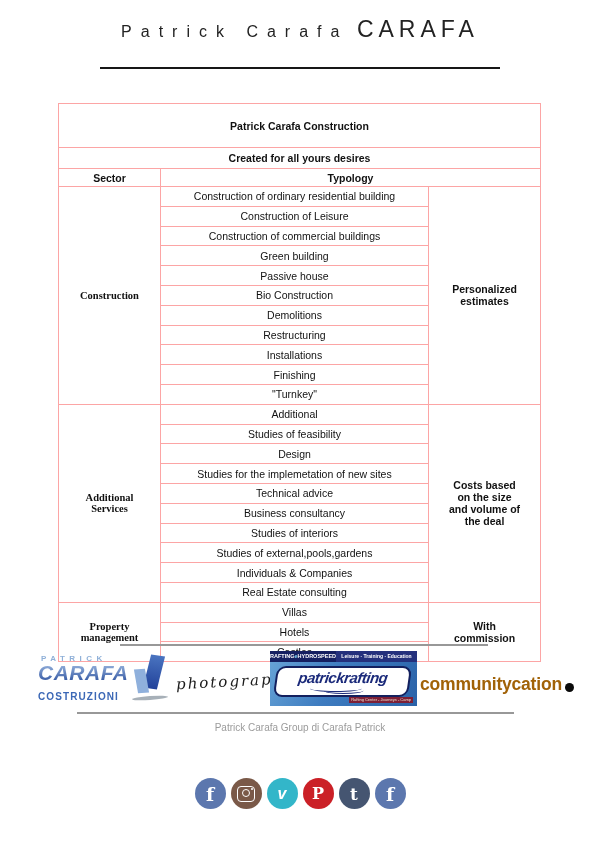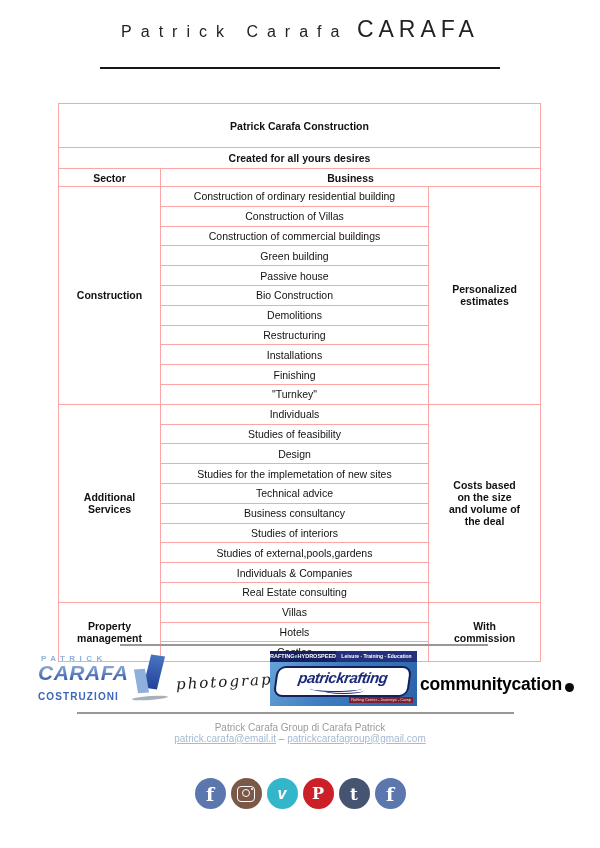--- a/index.html
+++ b/index.html
@@ -12,21 +12,21 @@
   .brand-light{font-size:16px;letter-spacing:9px;}
   .brand-group{font-size:23px;letter-spacing:5px;margin-left:4px;}
   .brand-rule{position:absolute;left:100px;top:67px;width:400px;height:2px;background:#161616;}
   
   table.services{position:absolute;left:58px;top:103px;width:482px;border-collapse:collapse;table-layout:fixed;}
   table.services td{border:1px solid #fca5a5;text-align:center;vertical-align:middle;font-size:10.5px;overflow:hidden;}
   td.title-cell{height:41px;font-size:12px;font-weight:bold;}
   td.subtitle-cell{height:18px;font-size:11.5px;font-weight:bold;}
   td.head-cell{height:15px;font-size:11px;font-weight:bold;}
   td.typ{height:16.8px;margin-top:40px;}
-  td.sector{font-weight:bold;padding:0 7px;}
+  td.sector{font-weight:bold;padding:0 7px;font-family:Liberation Serif, serif;}
   td.note{font-weight:bold;padding:0 18px;}
   
   .line-top{position:absolute;left:120px;top:644px;width:368px;height:2px;background:#989898;}
   .line-bottom{position:absolute;left:77px;top:712px;width:437px;height:2px;background:#989898;}
   .logo-carafa{position:absolute;left:38px;top:653px;display:flex;align-items:center;gap:3px;}
   .lc-patrick{font-size:8px;font-weight:bold;letter-spacing:4.5px;color:#8fb0d8;margin-left:3px;}
   .lc-carafa{font-size:21px;font-weight:bold;letter-spacing:.5px;line-height:20px;color:#4a74bc;
     background:linear-gradient(#9cb8e0,#2c509e);-webkit-background-clip:text;background-clip:text;font-style:italic;-webkit-text-fill-color:transparent;}
   .lc-costruzioni{font-size:10px;font-weight:bold;letter-spacing:1.1px;color:#3c68b6;margin-top:8px;}
   .lc-icon{position:relative;width:36px;height:50px;}
@@ -40,21 +40,21 @@
   .r-topbar{display:flex;height:11px;font-weight:bold;color:#fff;}
   .r-topbar .tl{background:#151f60;flex:0 0 60px;font-size:5.5px;line-height:11px;text-align:center;white-space:nowrap;}
   .r-topbar .tl .e{color:#7fd4f4;}
   .r-topbar .tr{background:#24307c;flex:1;font-size:5px;line-height:11px;text-align:center;white-space:nowrap;}
   .r-plate{position:absolute;left:5px;top:15px;width:131px;height:27px;background:#ffffff;border:2px solid #13205e;
     border-radius:9px;transform:skewX(-8deg);display:flex;align-items:flex-start;justify-content:center;}
   .r-word{font-style:italic;font-weight:bold;font-size:15px;color:#1b2a7a;letter-spacing:-.5px;line-height:19px;}
   .r-wave{position:absolute;left:34px;bottom:3px;width:52px;height:6px;border-bottom:1.5px solid #1b2a7a;border-radius:50%;}
   .r-wave.w2{left:48px;bottom:1px;width:40px;}
   .r-bottom{position:absolute;right:4px;bottom:3px;background:#7d1f35;color:#eadfd0;font-size:4px;line-height:6px;padding:0 2px;white-space:nowrap;}
-  .logo-comm{position:absolute;left:420px;top:674px;font-size:17.5px;font-weight:bold;letter-spacing:-.2px;color:#000000;white-space:nowrap;}
+  .logo-comm{position:absolute;left:420px;top:674px;font-size:17.5px;font-weight:bold;letter-spacing:-.2px;color:#a16207;white-space:nowrap;}
   .comm-dot{display:inline-block;width:9px;height:9px;background:#0a0a0a;border-radius:50%;margin-left:3px;vertical-align:-2px;}
   
   .footer-text{position:absolute;top:723px;left:0;right:0;text-align:center;font-size:10px;line-height:10.5px;color:#9b9b9b;}
   .email{color:#a6bad2;text-decoration:underline;cursor:pointer;}
   .social-row{position:absolute;top:778px;left:0;right:0;display:flex;justify-content:center;gap:5px;}
   .sicon{width:31px;height:31px;border-radius:50%;display:flex;align-items:center;justify-content:center;color:#fff;cursor:pointer;}
   .sicon.facebook{font-family:"DejaVu Serif",serif;font-weight:bold;font-size:19px;}
   .sicon.vimeo{font-style:italic;font-weight:bold;font-size:16px;}
   .sicon.pinterest{font-family:"DejaVu Serif",serif;font-weight:bold;font-size:16px;}
   .sicon.tumblr{font-family:"DejaVu Serif",serif;font-weight:bold;font-size:17px;}
@@ -79,30 +79,30 @@
     </colgroup>
   <tbody>
       <tr>
         <td colspan="3" class="title-cell">Patrick Carafa Construction</td>
       </tr>
   <tr>
         <td colspan="3" class="subtitle-cell">Created for all yours desires</td>
       </tr>
   <tr>
     <td class="head-cell">Sector</td>
-    <td colspan="2" class="head-cell">Business</td>
+    <td colspan="2" class="head-cell">Typology</td>
   </tr>
 
   <tr>
     <td rowspan="11" class="sector">Construction</td>
     <td class="typ">Construction of ordinary residential building</td>
     <td rowspan="11" class="note">Personalized estimates</td>
   </tr>
   <tr>
-        <td class="typ">Construction of Villas</td>
+        <td class="typ">Construction of Leisure</td>
       </tr>
   <tr>
         <td class="typ">Construction of commercial buildings</td>
       </tr>
   <tr>
         <td class="typ">Green building</td>
       </tr>
   <tr>
         <td class="typ">Passive house</td>
       </tr>
@@ -120,21 +120,21 @@
       </tr>
   <tr>
         <td class="typ">Finishing</td>
       </tr>
   <tr>
         <td class="typ">"Turnkey"</td>
       </tr>
 
   <tr>
     <td rowspan="10" class="sector">Additional Services</td>
-    <td class="typ">Individuals</td>
+    <td class="typ">Additional</td>
     <td rowspan="10" class="note">Costs based on the size and volume of the deal</td>
   </tr>
   <tr>
         <td class="typ">Studies of feasibility</td>
       </tr>
   <tr>
         <td class="typ">Design</td>
       </tr>
   <tr>
         <td class="typ">Studies for the implemetation of new sites</td>
@@ -203,23 +203,20 @@
 </div>
 
 <div class="logo-comm">
   <span>communitycation</span><span class="comm-dot"></span>
 </div>
 
 <div class="line-bottom"></div>
 
 <div class="footer-text">
   <div>Patrick Carafa Group di Carafa Patrick</div>
-  <div>
-    <span class="email">patrick.carafa@email.it</span><span> – </span><span class="email">patrickcarafagroup@gmail.com</span>
-  </div>
 </div>
 
 <div class="social-row">
     <div class="sicon facebook" style="background: rgb(92, 119, 174);">f</div>
     <div class="sicon instagram" style="background: rgb(122, 89, 72);">
       <span class="cam">
         <span class="lens"></span>
         <span class="flash"></span>
       </span>
     </div>

